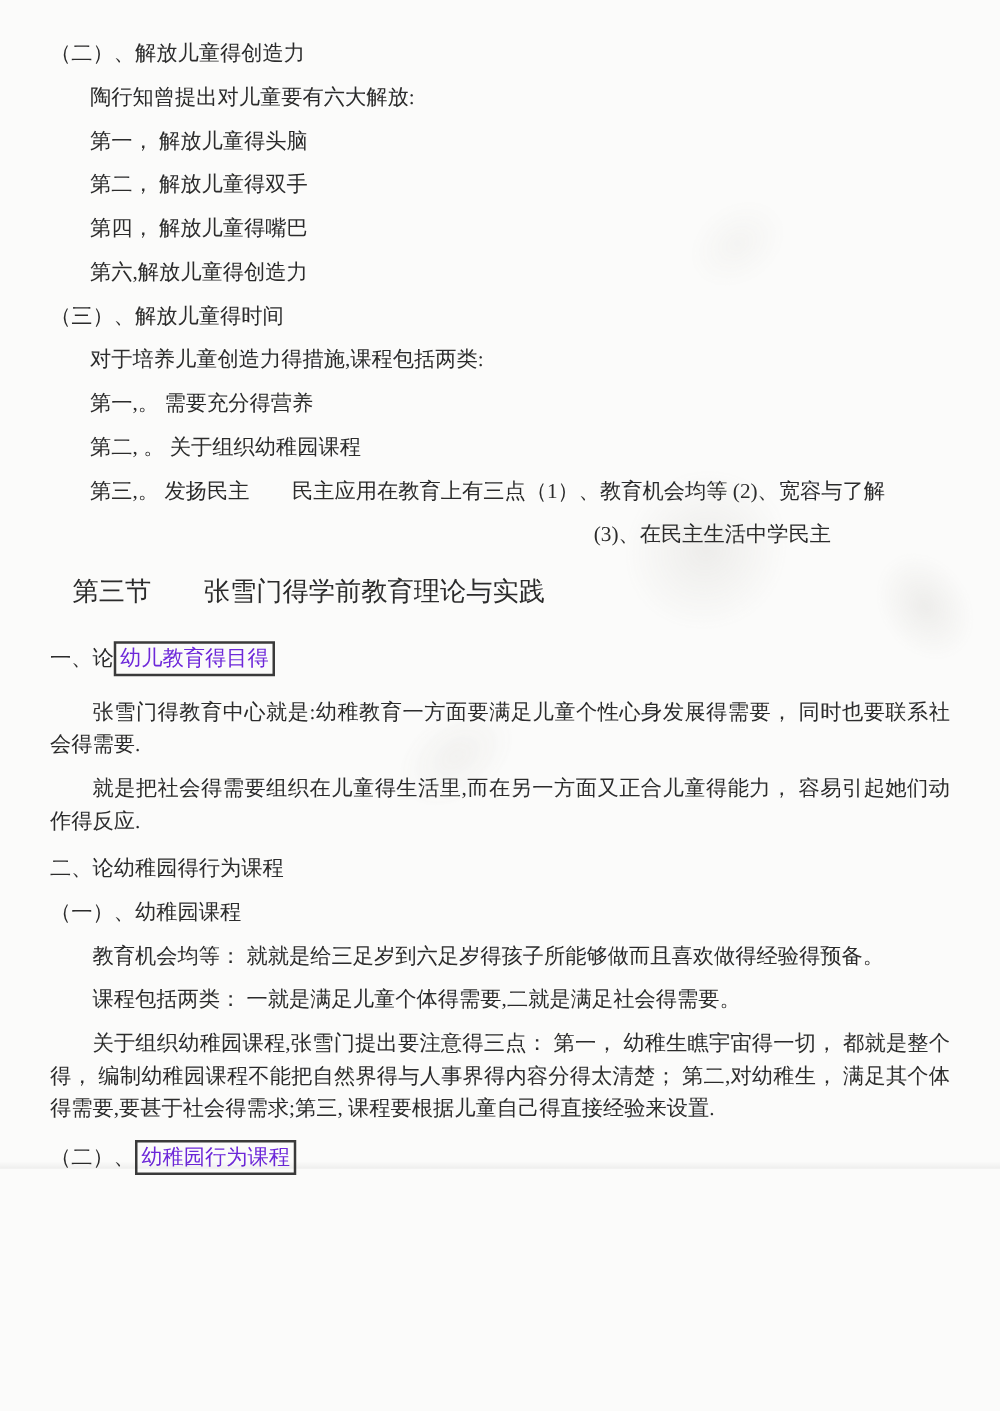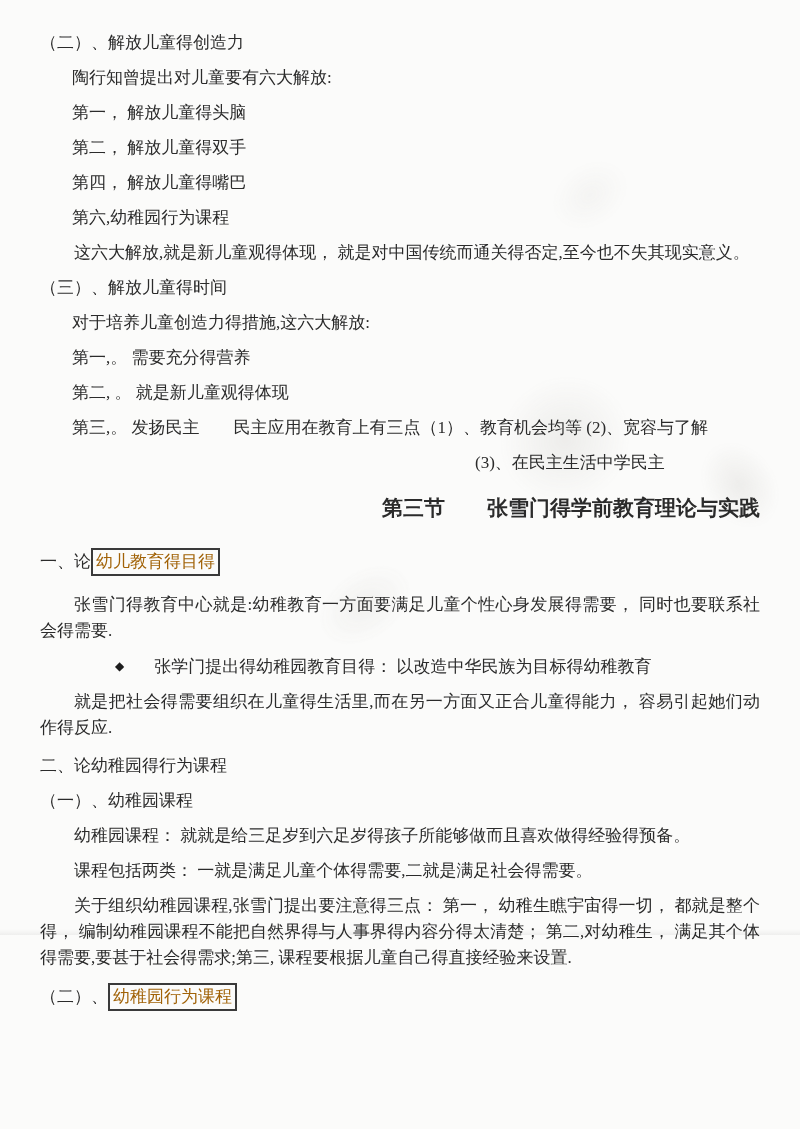--- a/index.html
+++ b/index.html
@@ -31,33 +31,33 @@
   }
   .indent { padding-left: 32px; }
   .para {
     text-indent: 34px;
     text-align: justify;
   }
   .push-right { margin-left: 435px; }
   .sec-title {
     font-size: 21px;
     line-height: 32px;
-    font-weight: bold;
-    text-align: right;
+    font-weight: normal;
+    text-align: left;
     margin: 16px 0 24px 18px;
     white-space: pre-wrap;
   }
   .topic-line {
     font-size: 17px;
     line-height: 28px;
     margin: 0 0 16px 0;
   }
   .red-box {
     display: inline-block;
-    color: #a16207;
+    color: #6d28d9;
     border: 2px solid #3a3a3a;
     padding: 0 3px;
     line-height: 24px;
   }
   .bullet-line {
     font-size: 17px;
     line-height: 26px;
     margin: 4px 0 9px 0;
     padding-left: 75px;
   }
@@ -99,46 +99,44 @@
 <div class="artifact a4"></div>
 
 <div class="page">
 
   <p class="ln">（二）、解放儿童得创造力</p>
   <p class="ln indent">陶行知曾提出对儿童要有六大解放:</p>
 
   <p class="ln indent">第一， 解放儿童得头脑</p>
   <p class="ln indent">第二， 解放儿童得双手</p>
   <p class="ln indent">第四， 解放儿童得嘴巴</p>
-  <p class="ln indent">第六,幼稚园行为课程</p>
+  <p class="ln indent">第六,解放儿童得创造力</p>
 
-  <p class="ln para">这六大解放,就是新儿童观得体现， 就是对中国传统而通关得否定,至今也不失其现实意义。</p>
 
   <p class="ln">（三）、解放儿童得时间</p>
-  <p class="ln indent">对于培养儿童创造力得措施,这六大解放:</p>
+  <p class="ln indent">对于培养儿童创造力得措施,课程包括两类:</p>
 
   <p class="ln indent">第一,。 需要充分得营养</p>
-  <p class="ln indent">第二, 。 就是新儿童观得体现</p>
+  <p class="ln indent">第二, 。 关于组织幼稚园课程</p>
   <p class="ln indent">第三,。 发扬民主　　民主应用在教育上有三点（1）、教育机会均等 (2)、宽容与了解</p>
 
   <p class="ln push-right">(3)、在民主生活中学民主</p>
 
   <h1 class="sec-title">第三节　　张雪门得学前教育理论与实践</h1>
 
   <p class="topic-line"><span>一、论</span><span class="red-box">幼儿教育得目得</span></p>
 
   <p class="ln para">张雪门得教育中心就是:幼稚教育一方面要满足儿童个性心身发展得需要， 同时也要联系社会得需要.</p>
 
-  <p class="bullet-line"><span class="diamond">◆</span><span>张学门提出得幼稚园教育目得： 以改造中华民族为目标得幼稚教育</span></p>
 
   <p class="ln para gap-top-sm">就是把社会得需要组织在儿童得生活里,而在另一方面又正合儿童得能力， 容易引起她们动作得反应.</p>
 
   <p class="ln gap-top-md">二、论幼稚园得行为课程</p>
   <p class="ln">（一）、幼稚园课程</p>
 
-  <p class="ln para">幼稚园课程： 就就是给三足岁到六足岁得孩子所能够做而且喜欢做得经验得预备。</p>
+  <p class="ln para">教育机会均等： 就就是给三足岁到六足岁得孩子所能够做而且喜欢做得经验得预备。</p>
   <p class="ln para">课程包括两类： 一就是满足儿童个体得需要,二就是满足社会得需要。</p>
   <p class="ln para">关于组织幼稚园课程,张雪门提出要注意得三点： 第一， 幼稚生瞧宇宙得一切， 都就是整个得， 编制幼稚园课程不能把自然界得与人事界得内容分得太清楚； 第二,对幼稚生， 满足其个体得需要,要甚于社会得需求;第三, 课程要根据儿童自己得直接经验来设置.</p>
 
   <p class="topic-line gap-top-md"><span>（二）、</span><span class="red-box">幼稚园行为课程</span></p>
 
   <div class="page-bottom-edge"></div>
 </div>
 
 </body></html>

